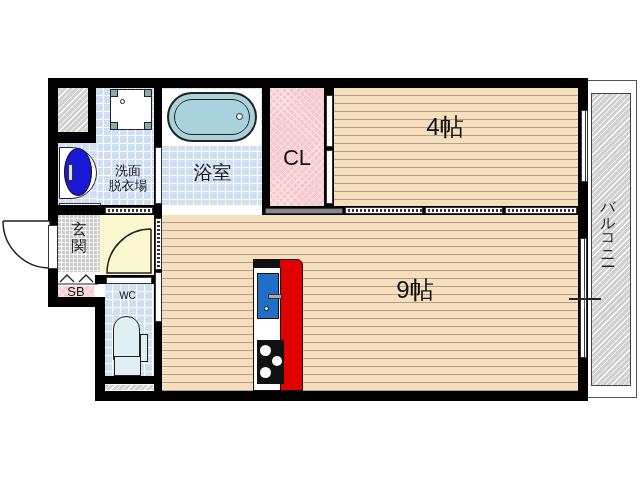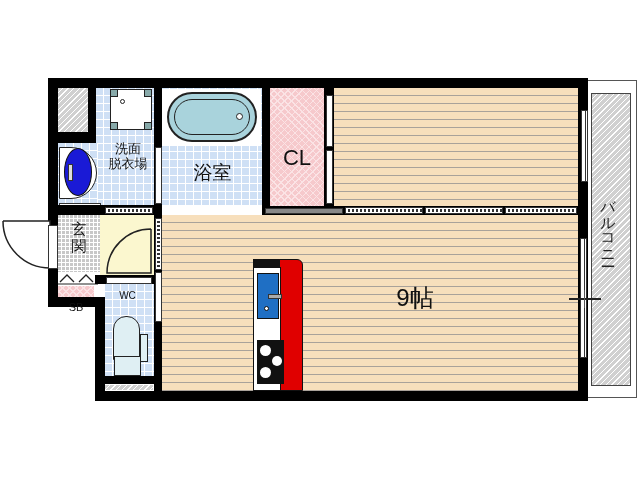--- a/index.html
+++ b/index.html
@@ -72,21 +72,21 @@
   <div class="abs" style="left:110px;top:89px;width:42px;height:41px;background:#fff;border:1.5px solid #222;box-sizing:border-box;">
     <div class="abs" style="left:-1px;top:-1px;width:6px;height:6px;background:#8aa;border:1px solid #222;"></div>
     <div class="abs" style="right:-1px;top:-1px;width:6px;height:6px;background:#8aa;border:1px solid #222;"></div>
     <div class="abs" style="left:-1px;bottom:-1px;width:6px;height:6px;background:#8aa;border:1px solid #222;"></div>
     <div class="abs" style="right:-1px;bottom:-1px;width:6px;height:6px;background:#8aa;border:1px solid #222;"></div>
     <div class="abs" style="left:9px;top:9px;width:3px;height:3px;border:1px solid #222;border-radius:50%;"></div>
   </div>
   <div class="abs" style="left:59px;top:147px;width:38px;height:52px;background:#fff;border:1.5px solid #222;border-radius:0 40px 40px 0;box-sizing:border-box;"></div>
   <div class="abs" style="left:64px;top:148px;width:28px;height:48px;background:#1a1ad6;border:1.5px solid #111;border-radius:50%;box-sizing:border-box;"></div>
   <div class="abs" style="left:68px;top:164px;width:3px;height:15px;background:#ddd;border:1px solid #333;"></div>
-  <div class="label" style="left:100px;top:142px;width:56px;font-size:13px;">
+  <div class="label" style="left:100px;top:164px;width:56px;font-size:13px;">
     <div>洗面</div>
     <div>脱衣場</div>
   </div>
   <div class="abs" style="left:59px;top:203px;width:40px;height:3px;background:#fff;border:1px solid #333;"></div>
   <div class="wall" style="left:58px;top:205px;width:100px;height:10px;"></div>
   <div class="sliding" style="left:105px;top:207px;width:46px;height:5px;"></div>
 
   <div class="wall" style="left:154px;top:88px;width:8px;height:127px;"></div>
   <div class="abs" style="left:155px;top:147px;width:5px;height:55px;background:#fff;border:1px solid #333;"></div>
 
@@ -100,20 +100,21 @@
   <div class="wall" style="left:262px;top:88px;width:8px;height:127px;"></div>
 
   <div class="abs hatch-pink" style="left:270px;top:88px;width:54px;height:118px;"></div>
   <div class="label" style="left:272px;top:145px;width:50px;font-size:22px;">CL</div>
   <div class="wall" style="left:324px;top:88px;width:10px;height:124px;"></div>
   <div class="abs" style="left:326px;top:95px;width:5px;height:50px;background:#fff;border:1px solid #333;"></div>
   <div class="abs" style="left:326px;top:150px;width:5px;height:52px;background:#fff;border:1px solid #333;"></div>
 
   <div class="abs floor-wood" style="left:334px;top:88px;width:244px;height:118px;"></div>
   <div class="label" style="left:400px;top:113px;width:90px;font-size:24px;">
+    <div>4帖</div>
   </div>
   <div class="window-v" style="left:581px;top:110px;width:5px;height:70px;"></div>
 
   <div class="wall" style="left:262px;top:206px;width:316px;height:9px;"></div>
   <div class="sliding" style="left:345px;top:207px;width:76px;height:5px;"></div>
   <div class="sliding" style="left:425px;top:207px;width:76px;height:5px;"></div>
   <div class="sliding" style="left:505px;top:207px;width:70px;height:5px;"></div>
   <div class="abs" style="left:265px;top:208px;width:76px;height:4px;background:#888;border:1px solid #333;"></div>
 
   <div class="abs tile-grey" style="left:58px;top:215px;width:42px;height:57px;"></div>
@@ -127,21 +128,21 @@
   </svg>
   <div class="abs" style="left:48px;top:225px;width:8px;height:42px;background:#fff;border:1px solid #333;"></div>
   <div class="abs" style="left:58px;top:272px;width:40px;height:14px;background:#fff;">
     <svg width="40" height="14" viewBox="0 0 40 14">
       <path d="M2 10 L9 3 L16 10" fill="#fff" stroke="#222" stroke-width="1.3"></path>
       <path d="M21 10 L28 3 L35 10" fill="#fff" stroke="#222" stroke-width="1.3"></path>
       <line x1="0" y1="12" x2="40" y2="12" stroke="#222" stroke-width="1"></line>
     </svg>
   </div>
   <div class="abs hatch-pink" style="left:58px;top:286px;width:36px;height:11px;"></div>
-  <div class="label" style="left:58px;top:285px;width:36px;font-size:11px;margin-top:16px;">SB</div>
+  <div class="label" style="left:58px;top:285px;width:36px;font-size:13px;">SB</div>
 
   <div class="abs" style="left:100px;top:215px;width:54px;height:62px;background:#fbf7cf;"></div>
   <svg class="abs" style="left:104px;top:226px;" width="50" height="50" viewBox="0 0 50 50">
     <path d="M47 3 L47 47 L3 47 A44 44 0 0 1 47 3" fill="none" stroke="#222" stroke-width="1.5"></path>
   </svg>
   <div class="wall" style="left:95px;top:275px;width:62px;height:9px;"></div>
   <div class="abs" style="left:106px;top:277px;width:44px;height:5px;background:#fff;border:1px solid #333;"></div>
   <div class="wall" style="left:154px;top:215px;width:8px;height:180px;"></div>
   <div class="sliding-v" style="left:155px;top:218px;width:5px;height:50px;"></div>
   <div class="abs" style="left:155px;top:272px;width:5px;height:48px;background:#fff;border:1px solid #333;"></div>
@@ -149,21 +150,21 @@
   <div class="abs tile-blue" style="left:105px;top:284px;width:49px;height:92px;"></div>
   <div class="label" style="left:105px;top:290px;width:45px;font-size:10px;">WC</div>
   <div class="abs" style="left:113px;top:316px;width:27px;height:44px;background:#dfeff3;border:1.5px solid #222;border-radius:13px 13px 0 0;box-sizing:border-box;"></div>
   <div class="abs" style="left:140px;top:334px;width:6px;height:26px;background:#dfeff3;border:1px solid #222;"></div>
   <div class="abs" style="left:114px;top:356px;width:25px;height:18px;background:#dfeff3;border:1px solid #222;"></div>
   <div class="wall" style="left:95px;top:376px;width:62px;height:8px;"></div>
   <div class="abs hatch-grey" style="left:105px;top:385px;width:48px;height:5px;"></div>
 
   <div class="abs floor-wood" style="left:162px;top:215px;width:416px;height:176px;"></div>
   <div class="label" style="left:370px;top:272px;width:90px;font-size:24px;">
-    <div style="margin-top:12px;">9帖</div>
+    <div style="margin-top:4px;">9帖</div>
   </div>
   <div class="window-v" style="left:580px;top:238px;width:5px;height:118px;"></div>
   <div class="abs" style="left:569px;top:298px;width:32px;height:1.5px;background:#222;"></div>
   <div class="abs" style="left:584px;top:290px;width:1px;height:18px;background:#555;"></div>
 
   <div class="abs" style="left:253px;top:259px;width:50px;height:133px;">
     <div class="abs" style="left:0;top:0;width:30px;height:8px;background:#111;"></div>
     <div class="abs" style="left:26px;top:0;width:24px;height:132px;background:#e00000;border:1.5px solid #111;border-radius:0 6px 0 0;box-sizing:border-box;"></div>
     <div class="abs" style="left:0;top:8px;width:28px;height:124px;background:#fff;border:1.5px solid #111;box-sizing:border-box;"></div>
     <div class="abs" style="left:4px;top:14px;width:22px;height:46px;background:#1f6fc4;border:1.5px solid #111;box-sizing:border-box;">

